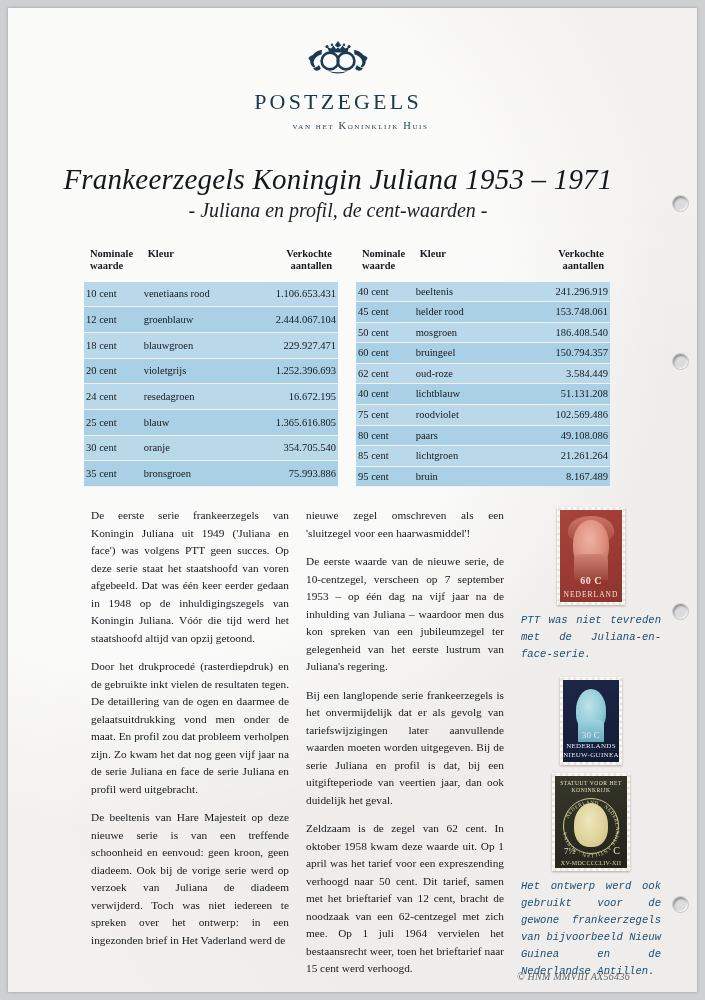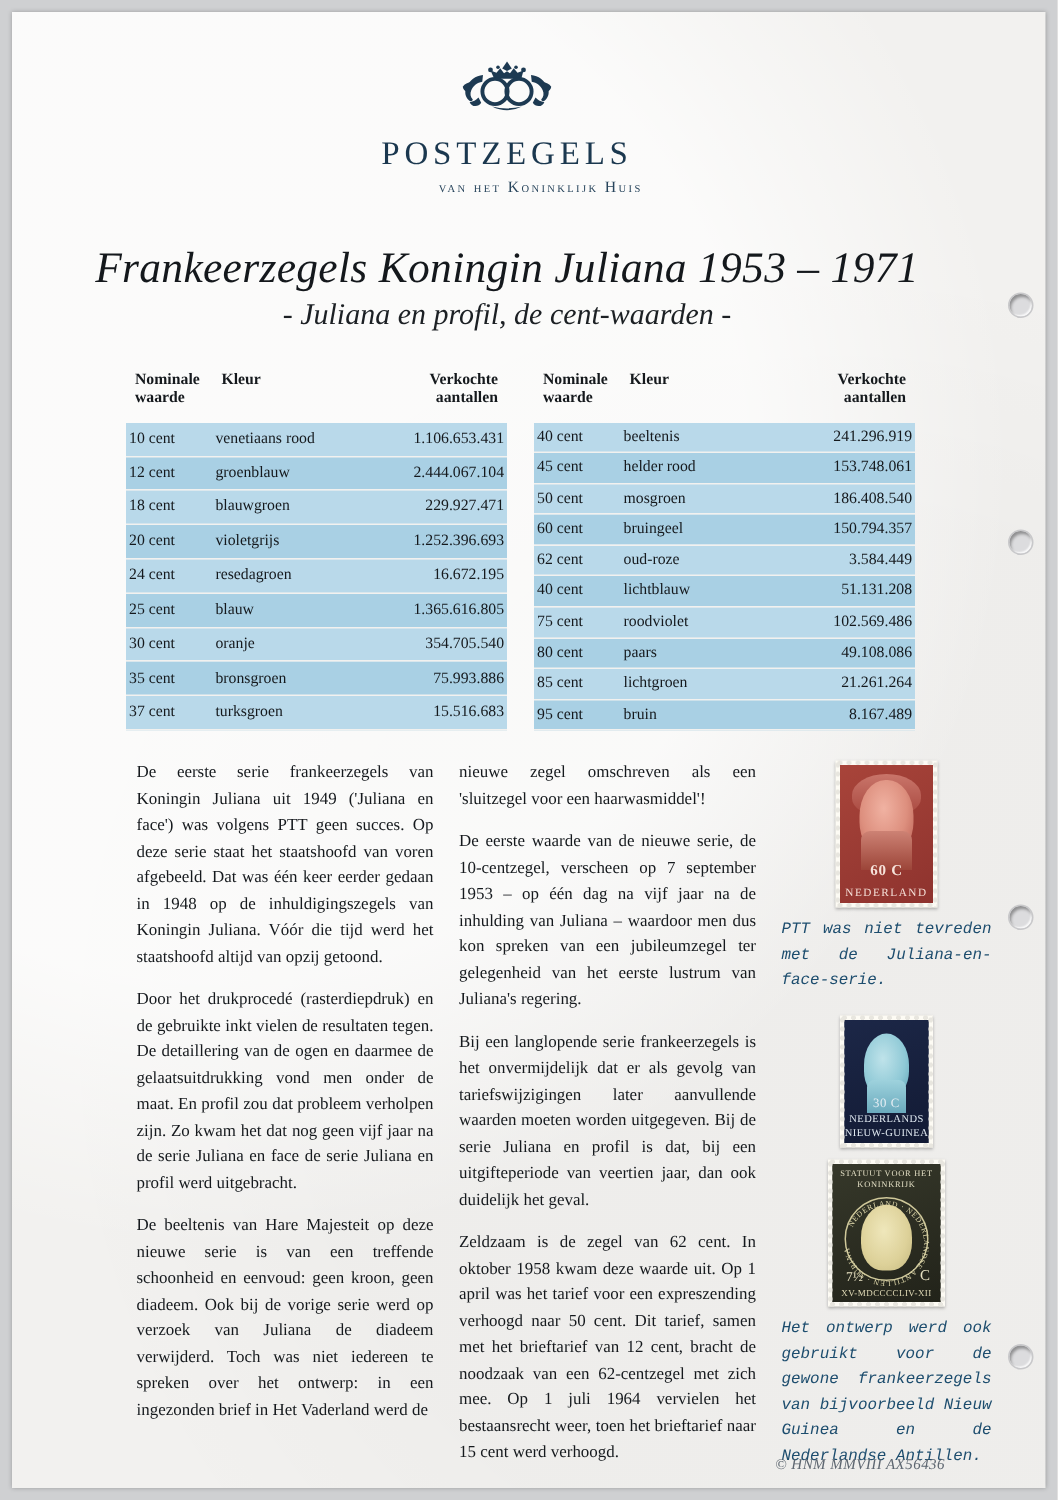--- a/index.html
+++ b/index.html
@@ -315,25 +315,20 @@
             </tr>
             <tr>
               <td class="col-w">30 cent</td>
               <td class="col-k">oranje</td>
               <td class="col-v num">354.705.540</td>
             </tr>
             <tr>
               <td class="col-w">35 cent</td>
               <td class="col-k">bronsgroen</td>
               <td class="col-v num">75.993.886</td>
-            </tr>
-            <tr>
-              <td class="col-w">37 cent</td>
-              <td class="col-k">turksgroen</td>
-              <td class="col-v num">15.516.683</td>
             </tr>
           </tbody>
       </table>
 
       <table>
         <thead>
           <tr>
             <th class="col-w">
               <span>Nominale</span><br>
               <span>waarde</span>

